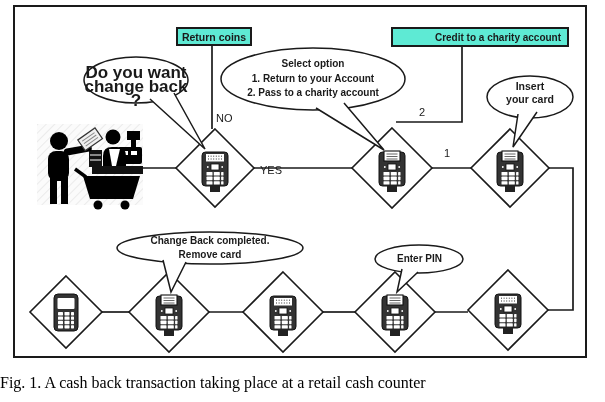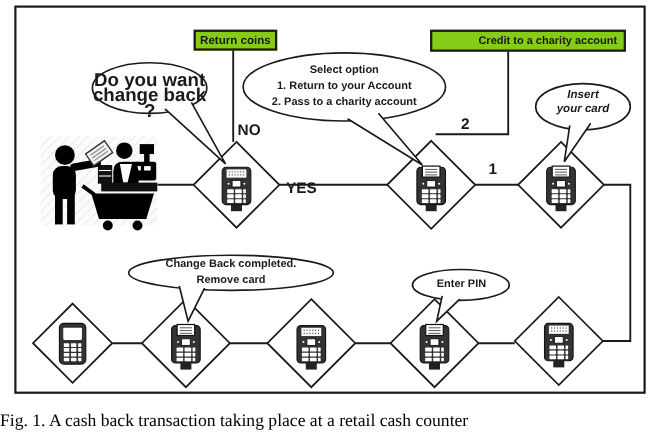--- a/index.html
+++ b/index.html
@@ -1,25 +1,25 @@
 <!DOCTYPE html>
 <html><head>
 <meta charset="utf-8">
 <style>
   html,body{margin:0;padding:0;background:#ffffff;}
   body{font-family:"Liberation Sans",sans-serif;color:#1a1a1a;}
   #stage{position:relative;width:605px;height:402px;background:#ffffff;overflow:hidden;}
   #art{position:absolute;left:0;top:0;}
-  .lbl{position:absolute;font-weight:bold;font-size:14px;line-height:12px;color:#1a1a1a;white-space:nowrap;}
+  .lbl{position:absolute;font-weight:normal;font-size:11px;line-height:12px;color:#1a1a1a;white-space:nowrap;}
   .bubble-text{position:absolute;font-weight:bold;color:#1a1a1a;text-align:center;}
   .bubble-text span{display:block;}
-  .flowbox{position:absolute;background:#84cc16;border:2px solid #1a1a1a;display:flex;align-items:center;justify-content:center;font-weight:bold;font-size:10.5px;white-space:nowrap;}
+  .flowbox{position:absolute;background:#5eead4;border:2px solid #1a1a1a;display:flex;align-items:center;justify-content:center;font-weight:bold;font-size:10.5px;white-space:nowrap;}
   #bt-question{left:84px;top:66px;width:104px;font-size:17px;line-height:14px;}
   #bt-select{left:223px;top:57px;width:180px;font-size:10px;line-height:14.5px;}
-  #bt-insert{left:496px;top:80px;width:68px;font-size:10.5px;line-height:13px;font-style:italic;}
+  #bt-insert{left:496px;top:80px;width:68px;font-size:10.5px;line-height:13px;}
   #bt-done{left:120px;top:234px;width:180px;font-size:10px;line-height:14px;}
   #bt-pin{left:377px;top:252px;width:85px;font-size:10px;line-height:13px;}
   #caption{position:absolute;left:0;top:374px;width:605px;
            font-family:"Liberation Serif",serif;font-size:16px;color:#000;}
 </style>
 </head>
 <body>
 
 <div id="stage">
 

